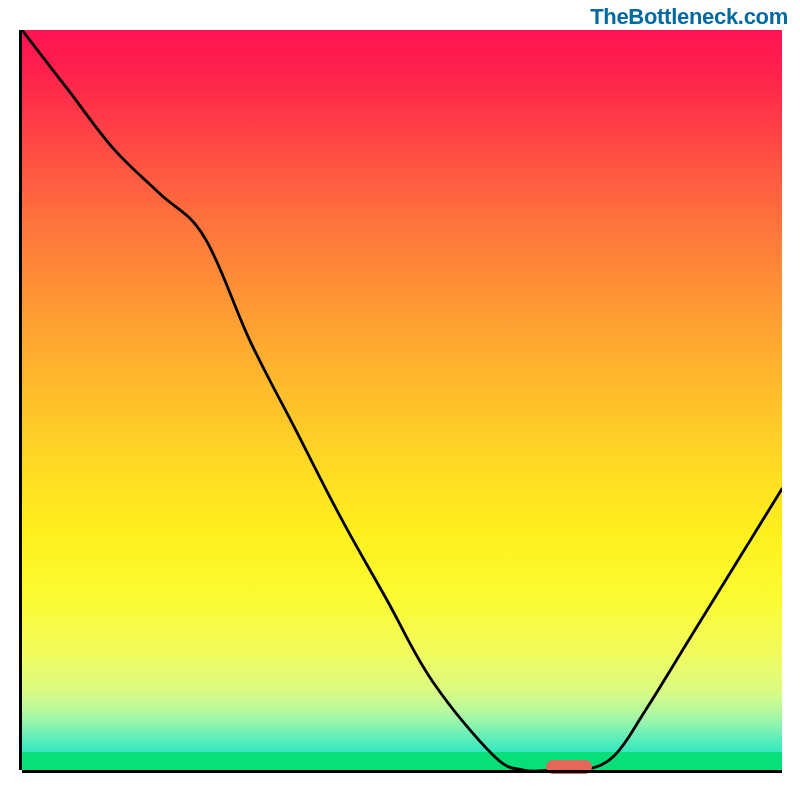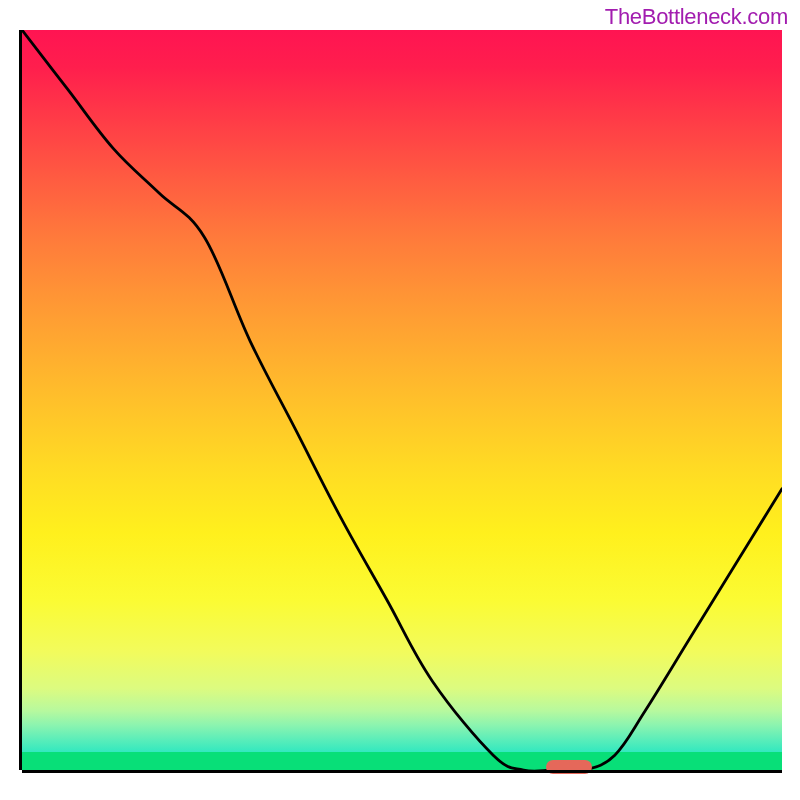--- a/index.html
+++ b/index.html
@@ -8,22 +8,22 @@
     height: 800px;
     background: #ffffff;
     font-family: Arial, Helvetica, sans-serif;
     overflow: hidden;
   }
   .watermark {
     position: absolute;
     top: 4px;
     right: 12px;
     font-size: 22px;
-    font-weight: 400;
-    color: #a21caf;
+    font-weight: 700;
+    color: #0369a1;
     letter-spacing: -0.3px;
   }
   .plot-area {
     position: absolute;
     left: 22px;
     top: 30px;
     width: 760px;
     height: 740px;
   }
   .gradient-fill {

